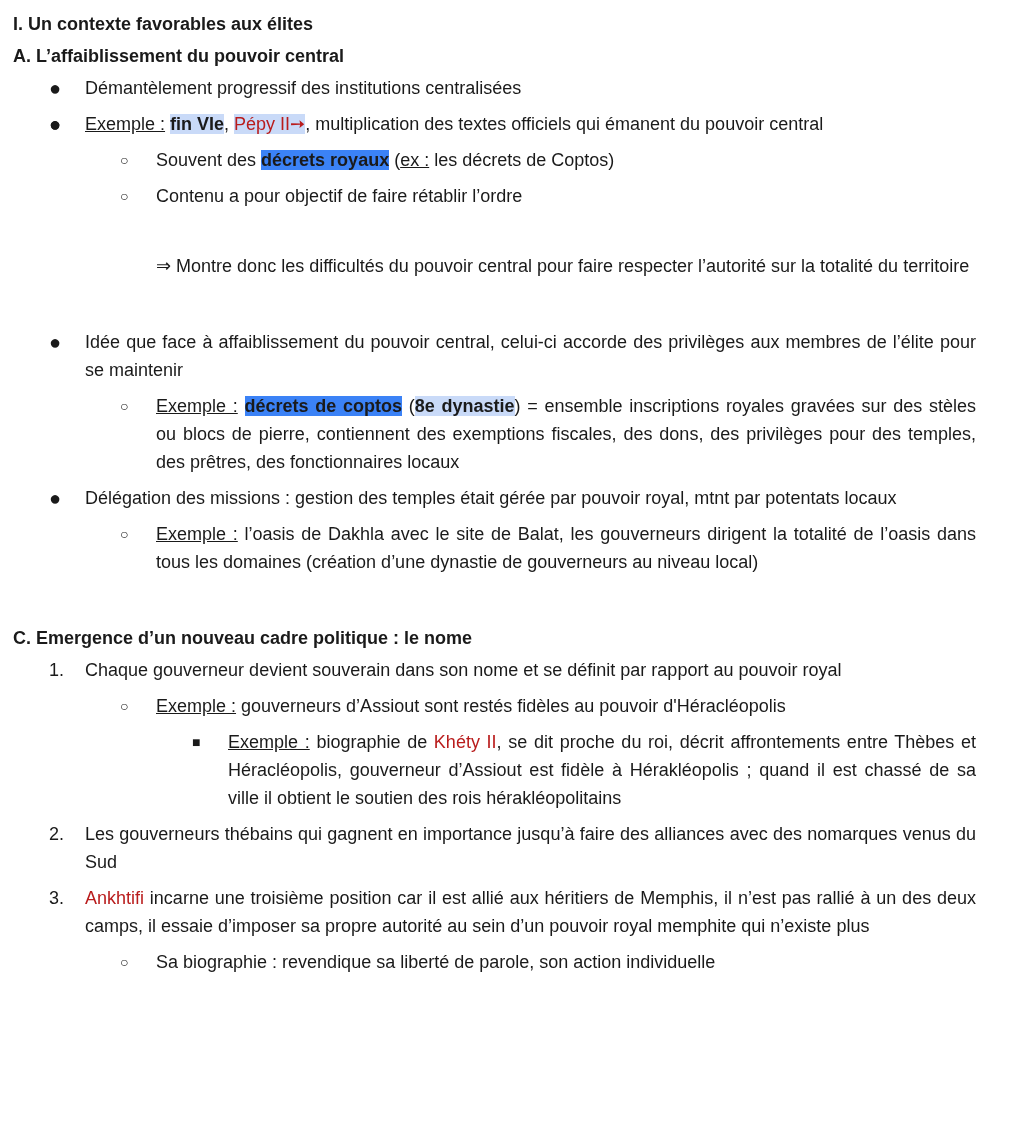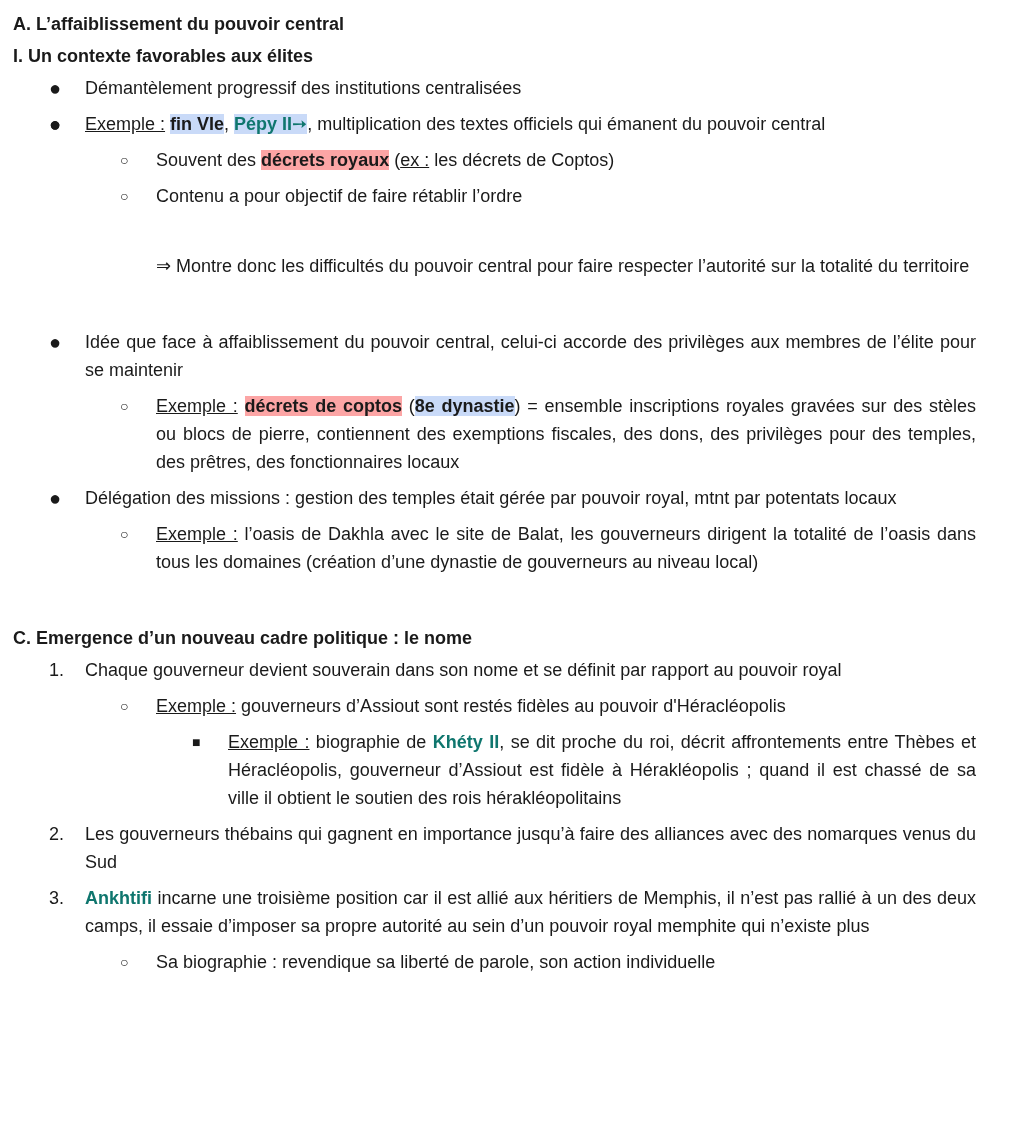--- a/index.html
+++ b/index.html
@@ -36,32 +36,32 @@
     .l2 { padding-left: 143px; }
     .l2 .marker { left: 107px; font-size: 14px; }
     .l3 { padding-left: 215px; }
     .l3 .marker { left: 179px; font-size: 14px; }
     .ln1 .marker { left: 36px; }
     .bullet-dot { font-size: 20px; }
     .mb { margin-bottom: 8px; }
     .gap-section { height: 44px; }
     .u { text-decoration: underline; }
     .b { font-weight: bold; }
-    .purple { color: #0f766e; font-weight: bold; }
+    .purple { color: #b91c1c; font-weight: normal; }
     .hl-blue { background: #c9daf8; }
-    .hl-orange { background: #fca5a5; }
+    .hl-orange { background: #3b82f6; }
     .plain { padding-left: 143px; line-height: 28px; text-align: justify; margin-top: 42px; }
   </style>
 </head>
 <body>
 
 <div class="doc">
 
+  <div class="h">I. Un contexte favorables aux élites</div>
   <div class="h">A. L’affaiblissement du pouvoir central</div>
-  <div class="h">I. Un contexte favorables aux élites</div>
 
   <div class="row l1 mb" style="margin-top:4px;">
     <span class="marker bullet-dot">●</span>
     <span>Démantèlement progressif des institutions centralisées</span>
   </div>
 
   <div class="row l1 mb">
     <span class="marker bullet-dot">●</span>
   </div>
 

